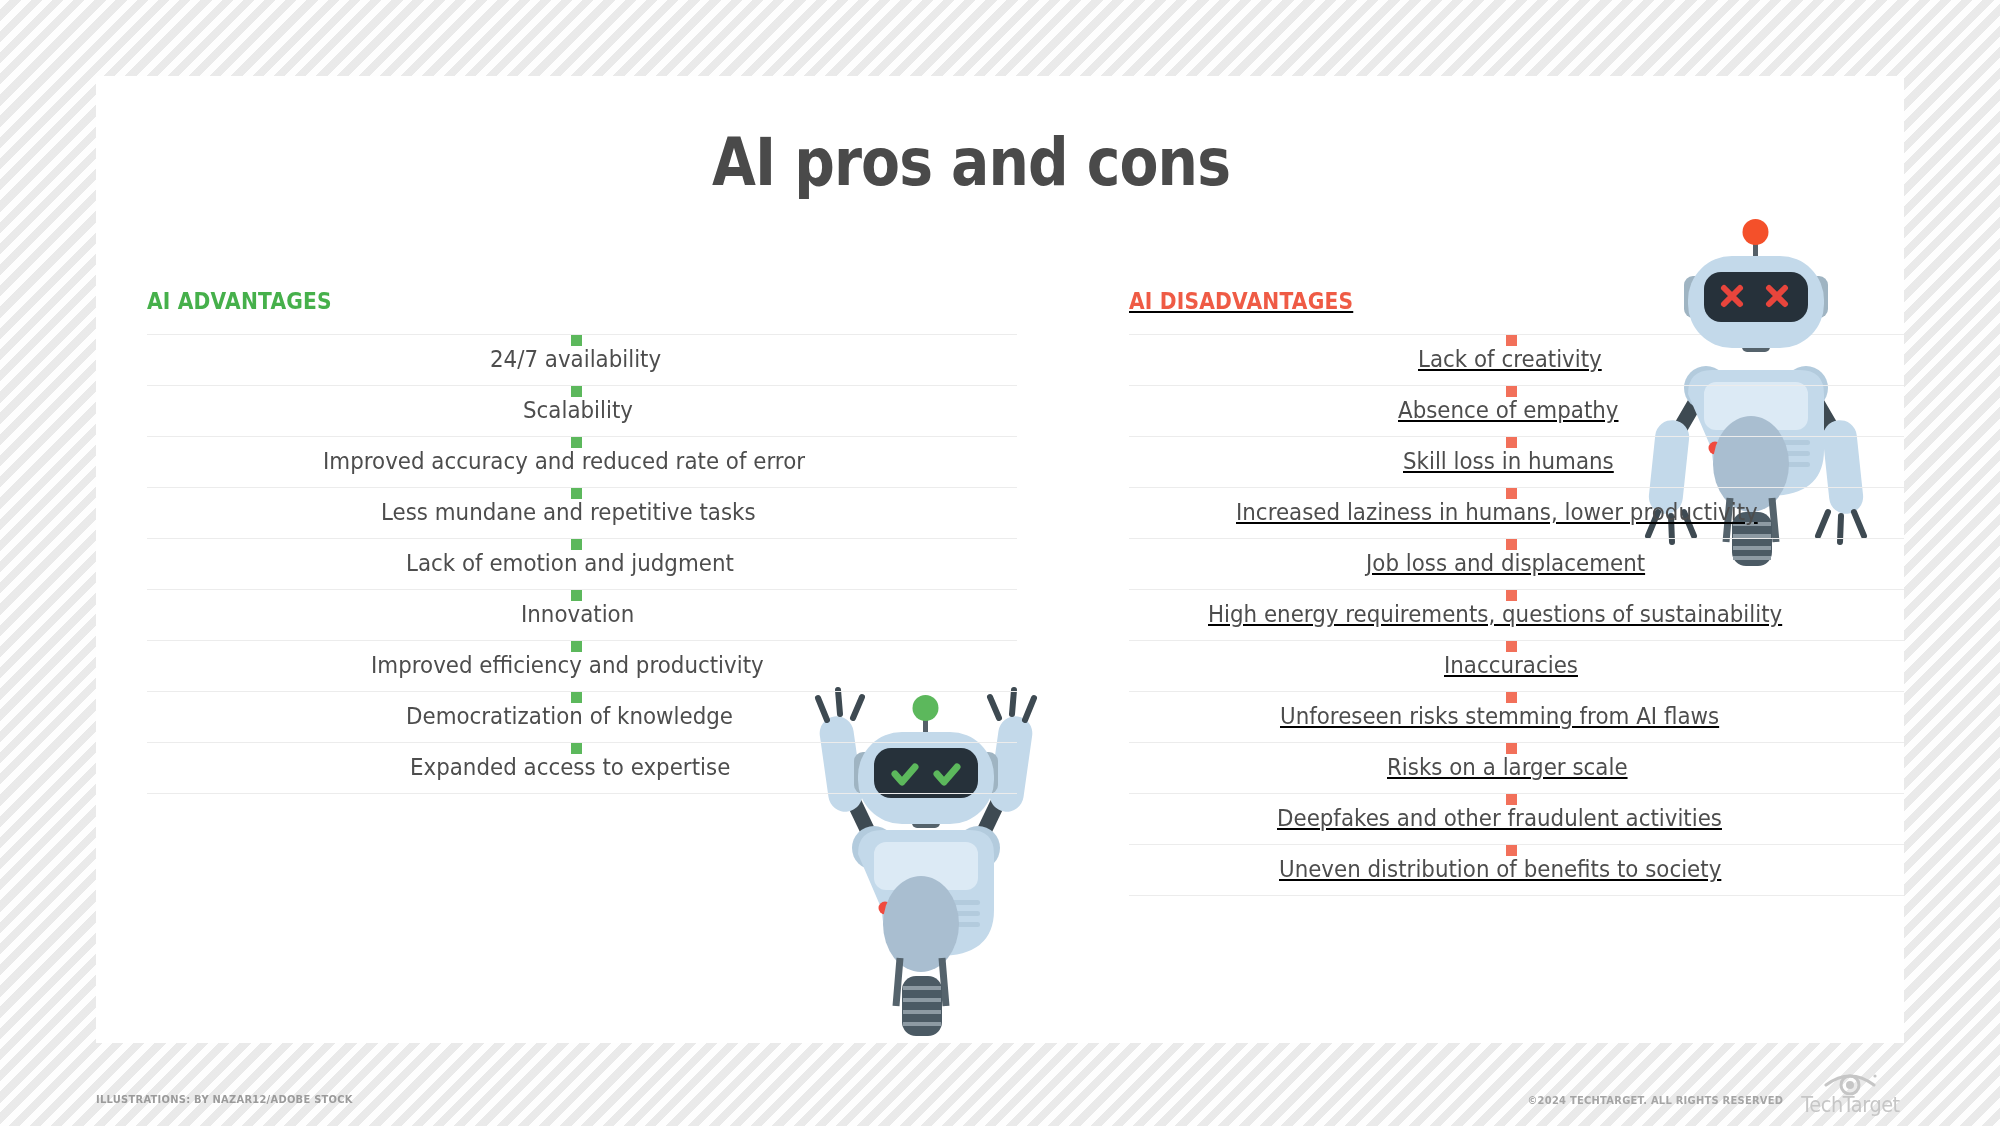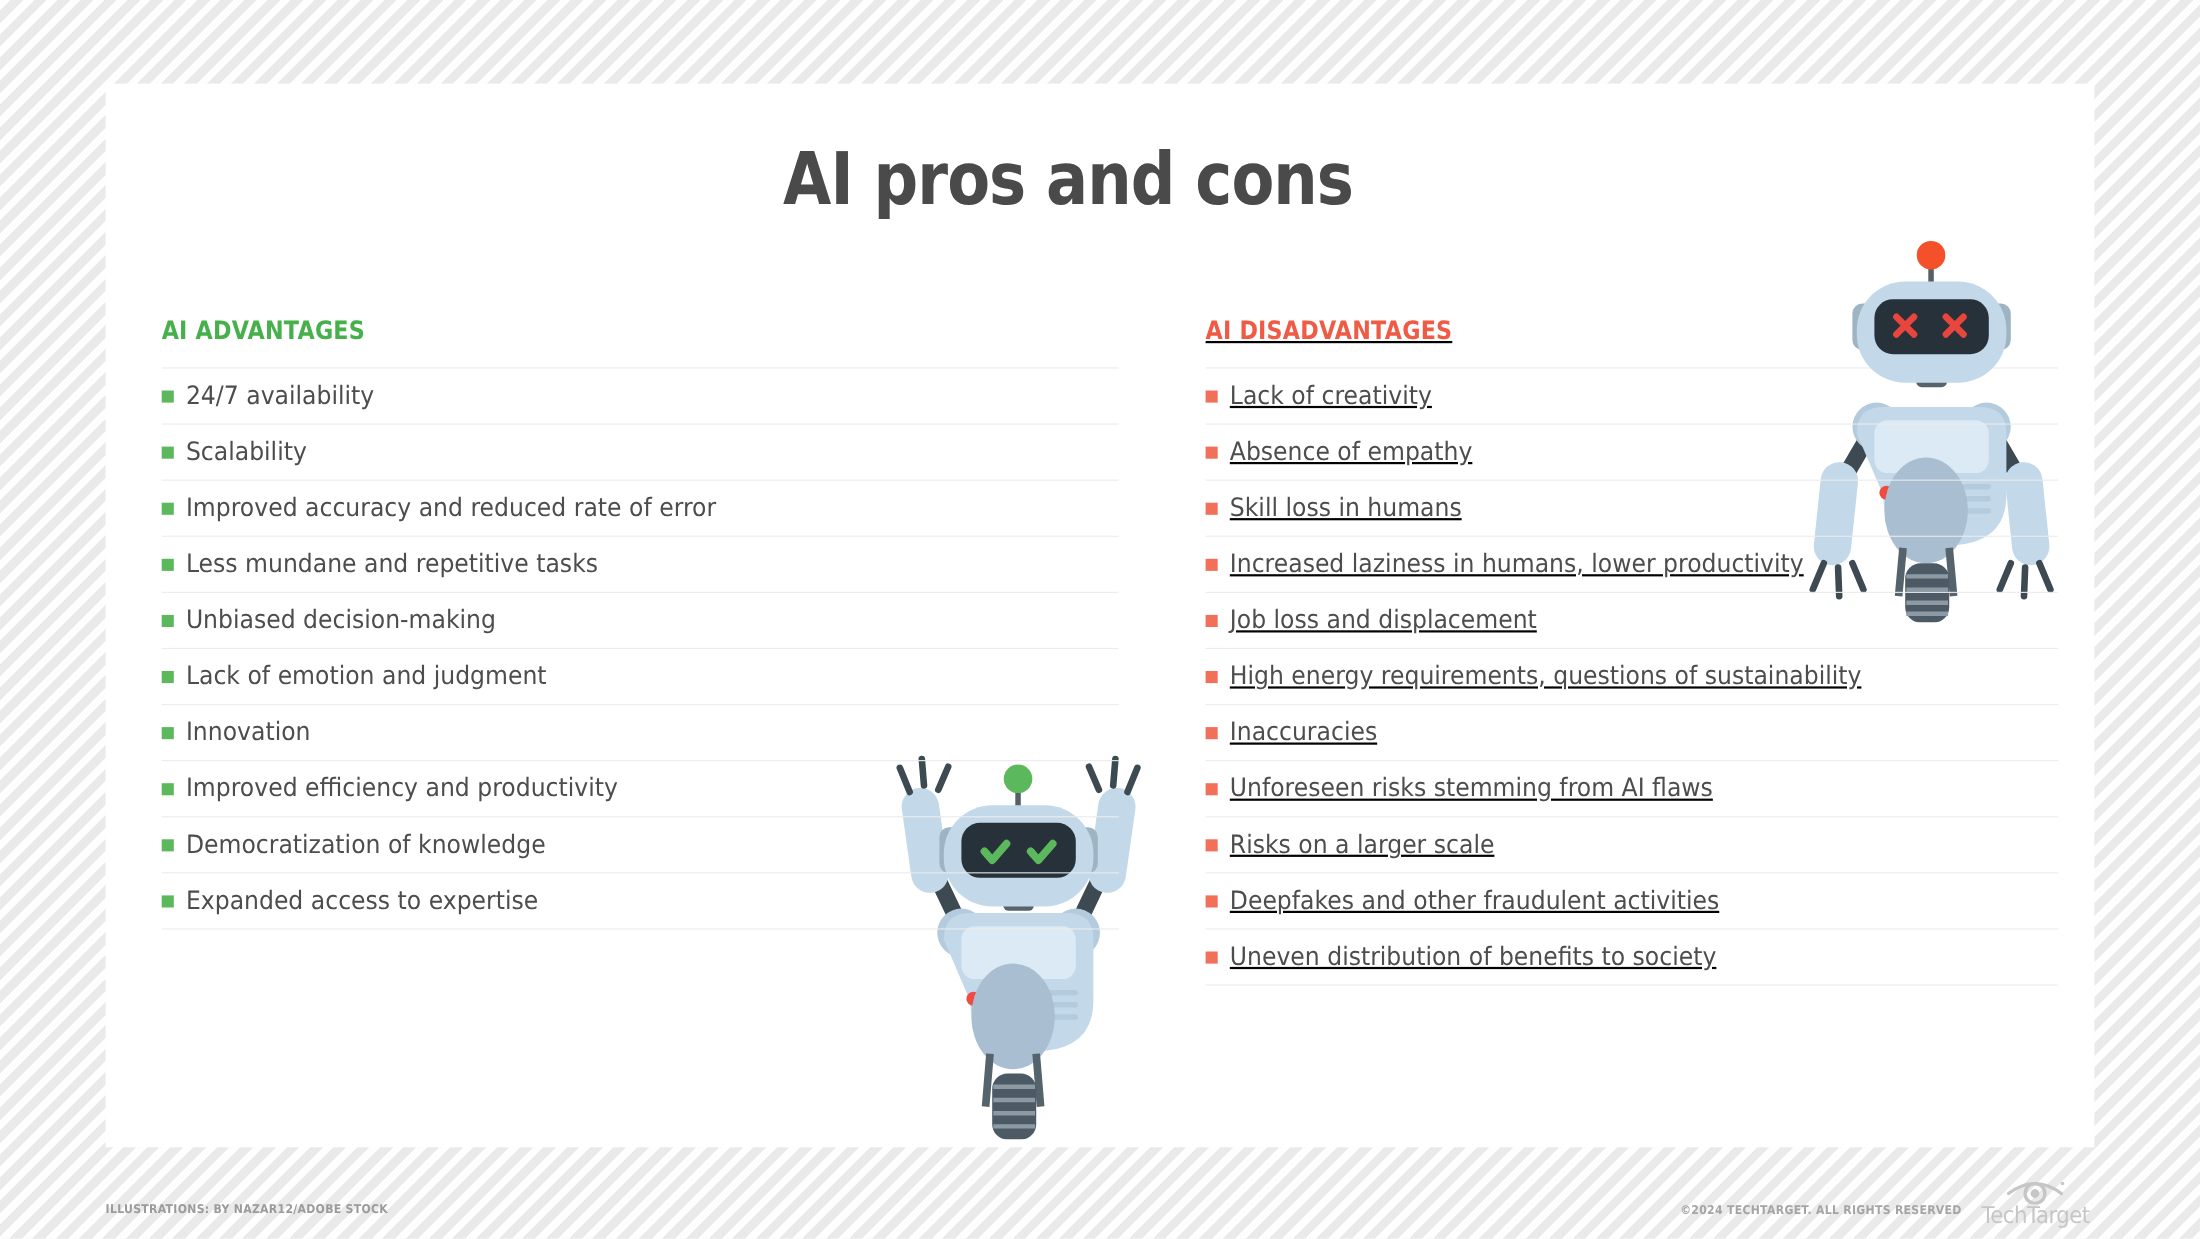--- a/index.html
+++ b/index.html
@@ -46,20 +46,21 @@
     transform-origin: center top;
     white-space: nowrap;
   }
 
   .columns {
     position: absolute;
     left: 0;
     top: 212px;
     width: 100%;
     display: flex;
+    justify-content: space-between;
   }
 
   .col {
     position: relative;
   }
   .col-left  { width: 870px; margin-left: 51px; }
   .col-right { width: 775px; margin-left: 79px; text-decoration: underline; }
 
   .col-head {
     font-family: "DejaVu Sans", sans-serif;
@@ -81,20 +82,21 @@
     padding: 0;
     border-top: 1px solid #ececec;
   }
   ul.list li {
     height: 50px;
     display: flex;
     align-items: center;
     border-bottom: 1px solid #ececec;
     position: relative;
     z-index: 2;
+    flex-direction: column;
   }
   .bullet {
     width: 11px;
     height: 11px;
     flex: 0 0 11px;
     margin-right: 11px;
     display: inline-block;
   }
   .bullet-green { background: #5cb85c; }
   .bullet-red   { background: #f2705a; }
@@ -183,24 +185,20 @@
             <span class="bullet bullet-green"></span>
             <span class="item-text">Scalability</span>
           </li>
         <li>
             <span class="bullet bullet-green"></span>
             <span class="item-text">Improved accuracy and reduced rate of error</span>
           </li>
         <li>
             <span class="bullet bullet-green"></span>
             <span class="item-text">Less mundane and repetitive tasks</span>
-          </li>
-        <li>
-            <span class="bullet bullet-green"></span>
-            <span class="item-text">Unbiased decision-making</span>
           </li>
         <li>
             <span class="bullet bullet-green"></span>
             <span class="item-text">Lack of emotion and judgment</span>
           </li>
         <li>
             <span class="bullet bullet-green"></span>
             <span class="item-text">Innovation</span>
           </li>
         <li>

